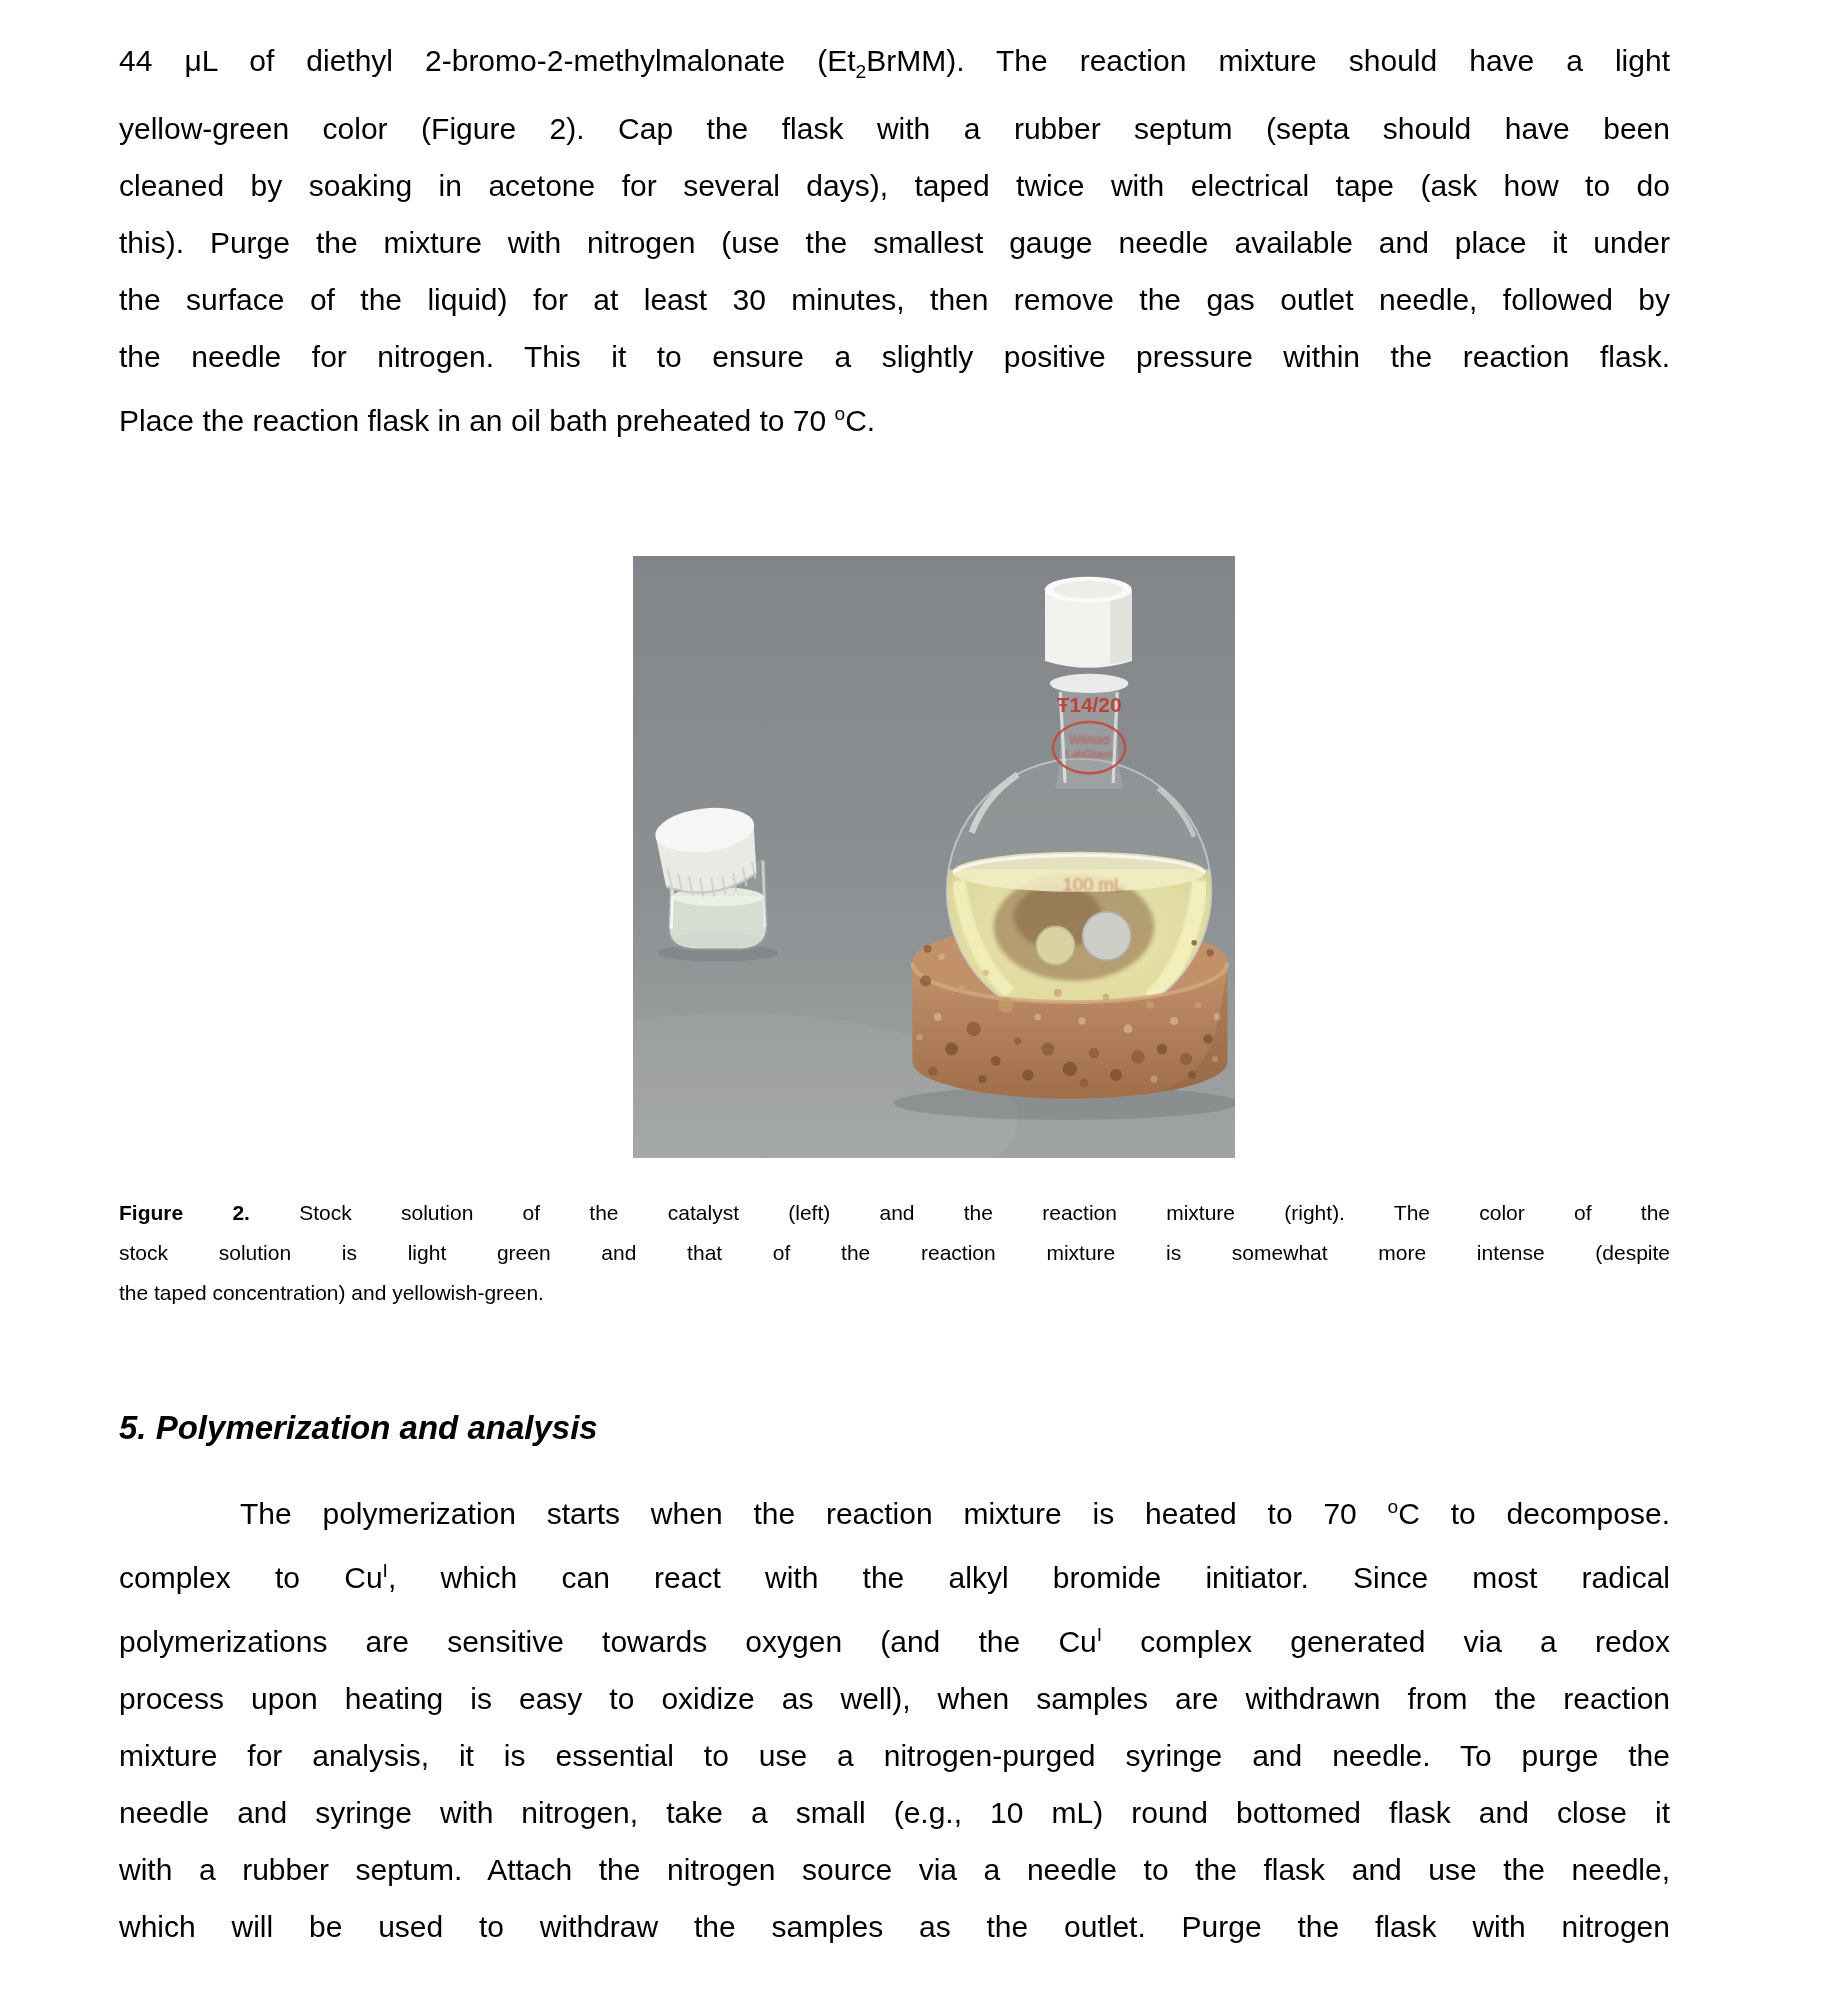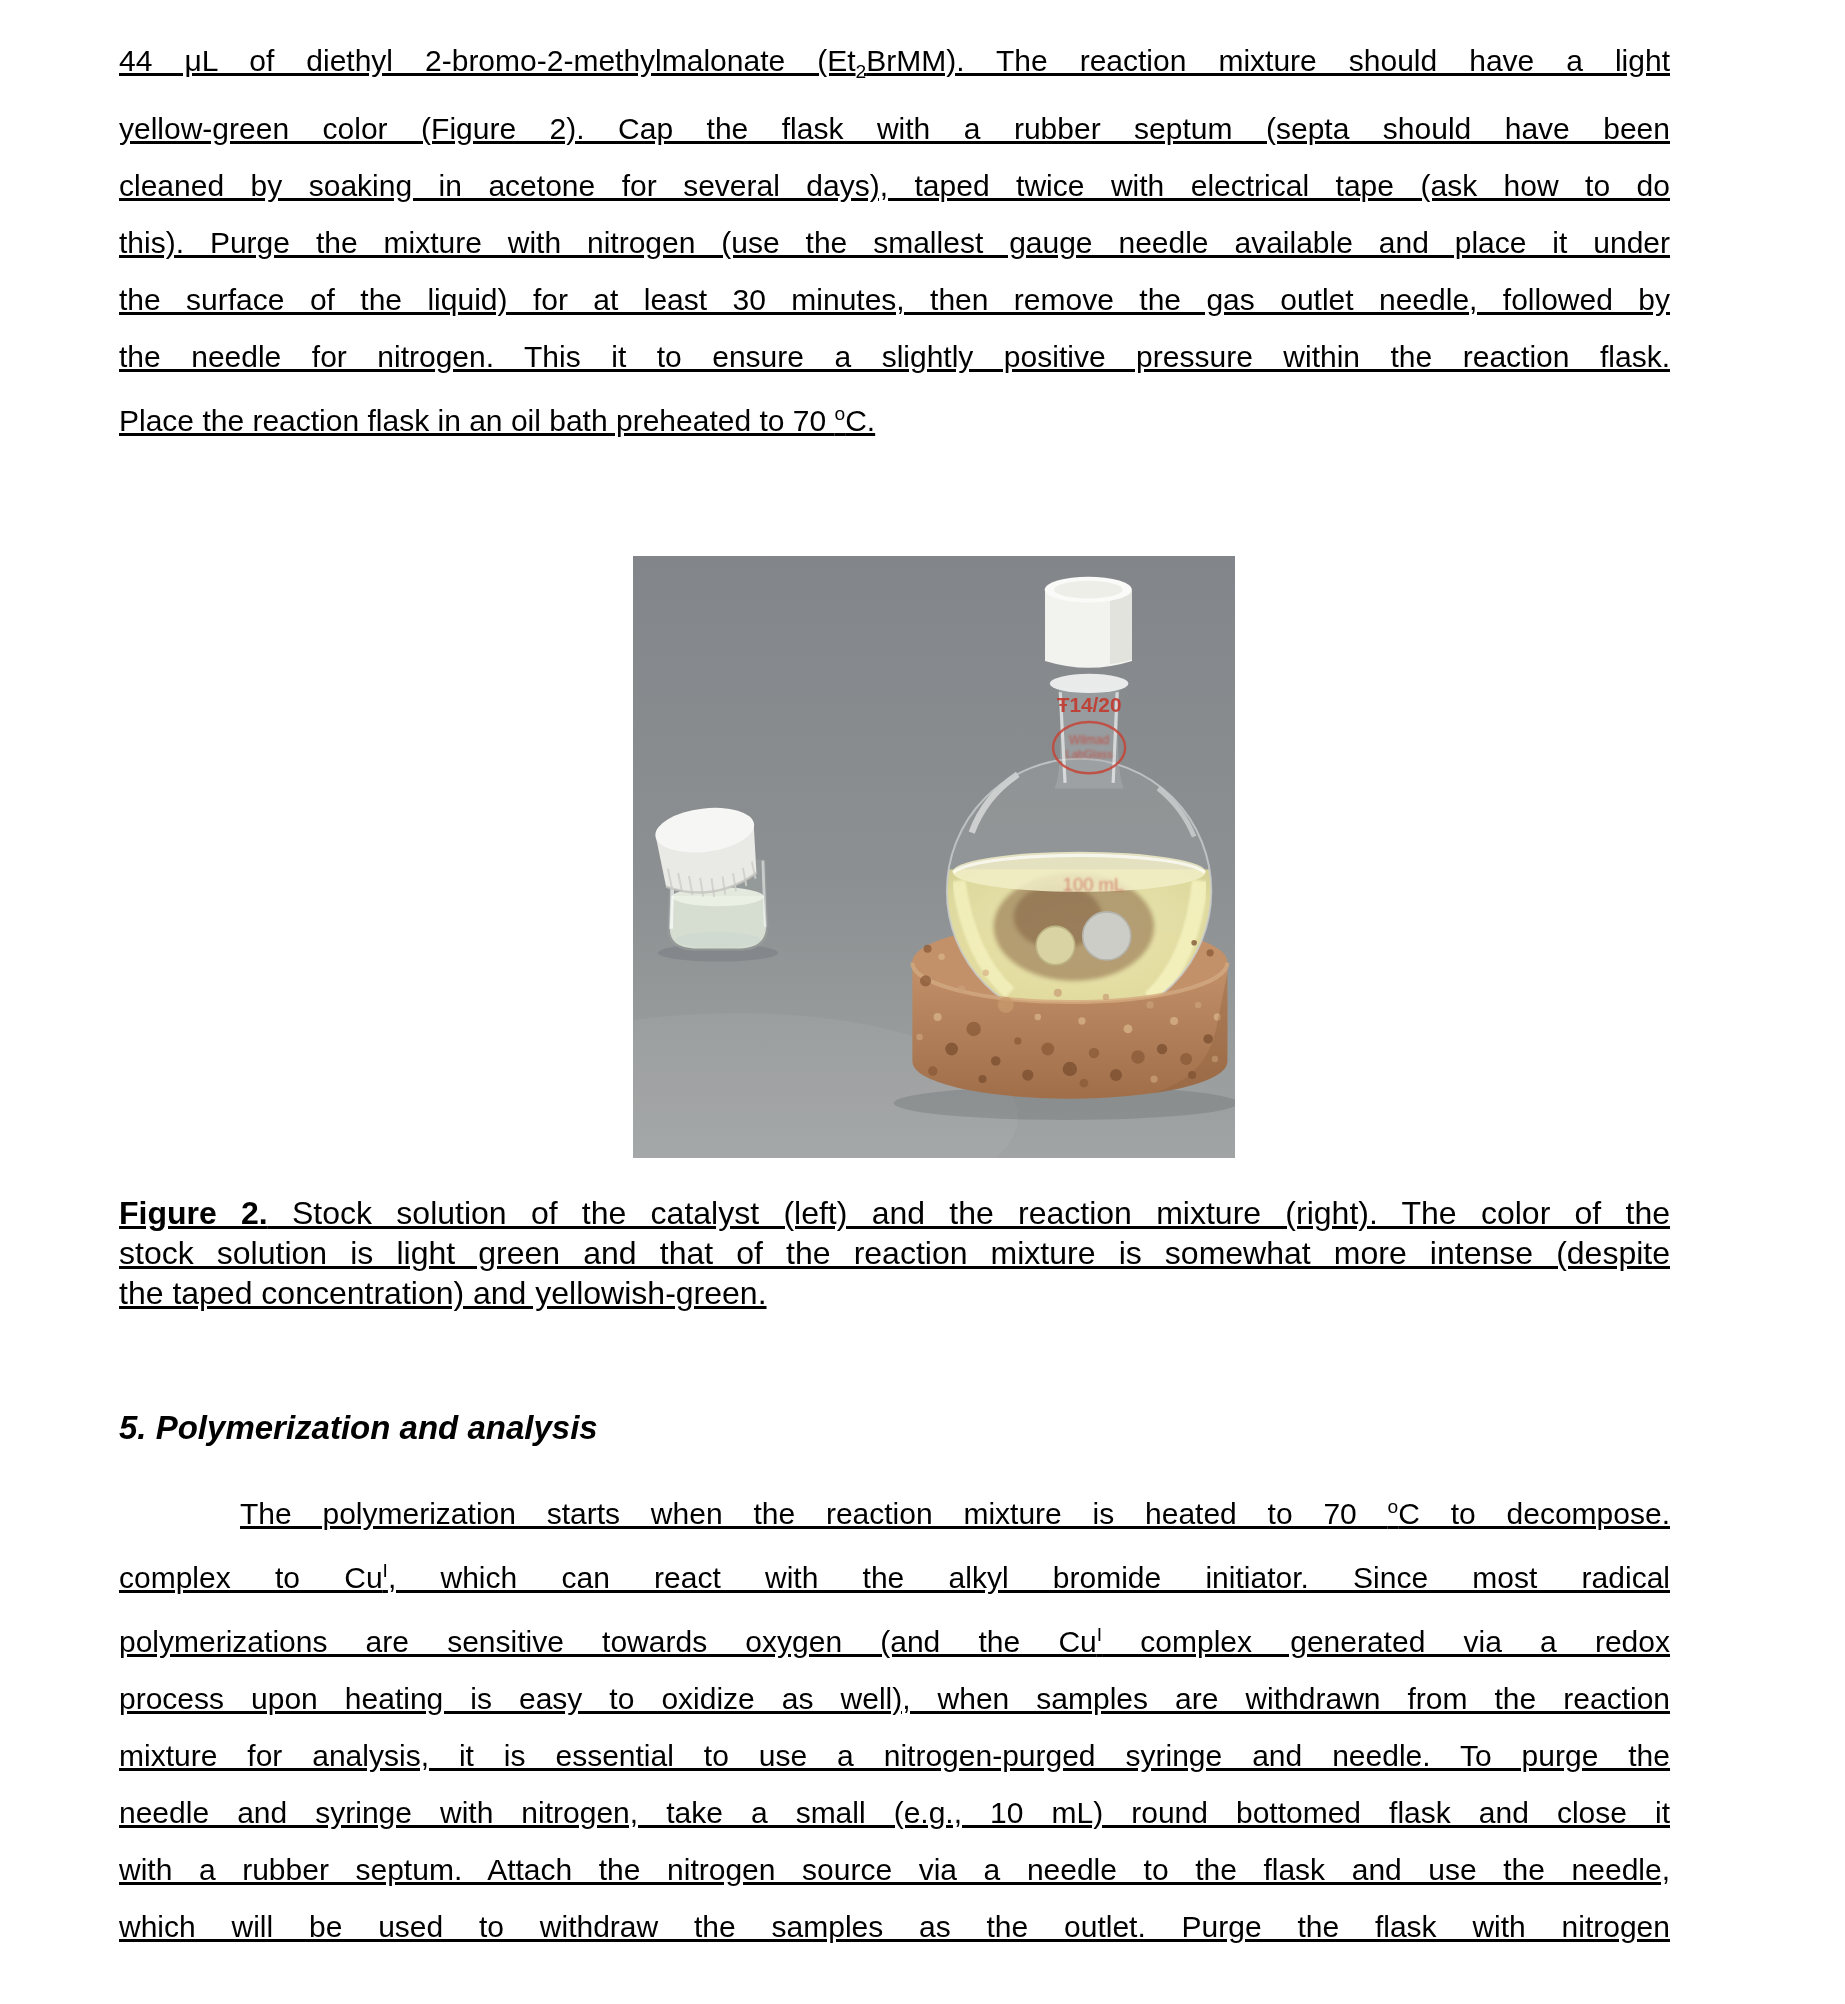--- a/index.html
+++ b/index.html
@@ -10,22 +10,22 @@
     font-family:"Liberation Sans", sans-serif;
     color:#000000;
     overflow:hidden;
   }
   .textblock{
     position:absolute;
     left:119px;
     width:1551px;
   }
   .body-text{ font-size:30px; line-height:57px; }
-  .caption-text{ font-size:32px; line-height:40px; }
-  .tline{ text-align:left; white-space:nowrap;text-decoration:underline; }
+  .caption-text{ font-size:21px; line-height:40px; }
+  .tline{ text-align:left; white-space:nowrap; }
   .tline.j{ white-space:normal; text-align:justify; text-align-last:justify; }
   .tline.ind{ text-indent:121px; }
   .seg.b{ font-weight:bold; }
   .seg.sup{ font-size:64%; vertical-align:super; }
   .seg.sub{ font-size:64%; vertical-align:sub; }
   .heading{
     position:absolute; left:119px; top:1409px;
     font-size:33px; line-height:38px;
     font-weight:bold; font-style:italic;
     white-space:nowrap;

